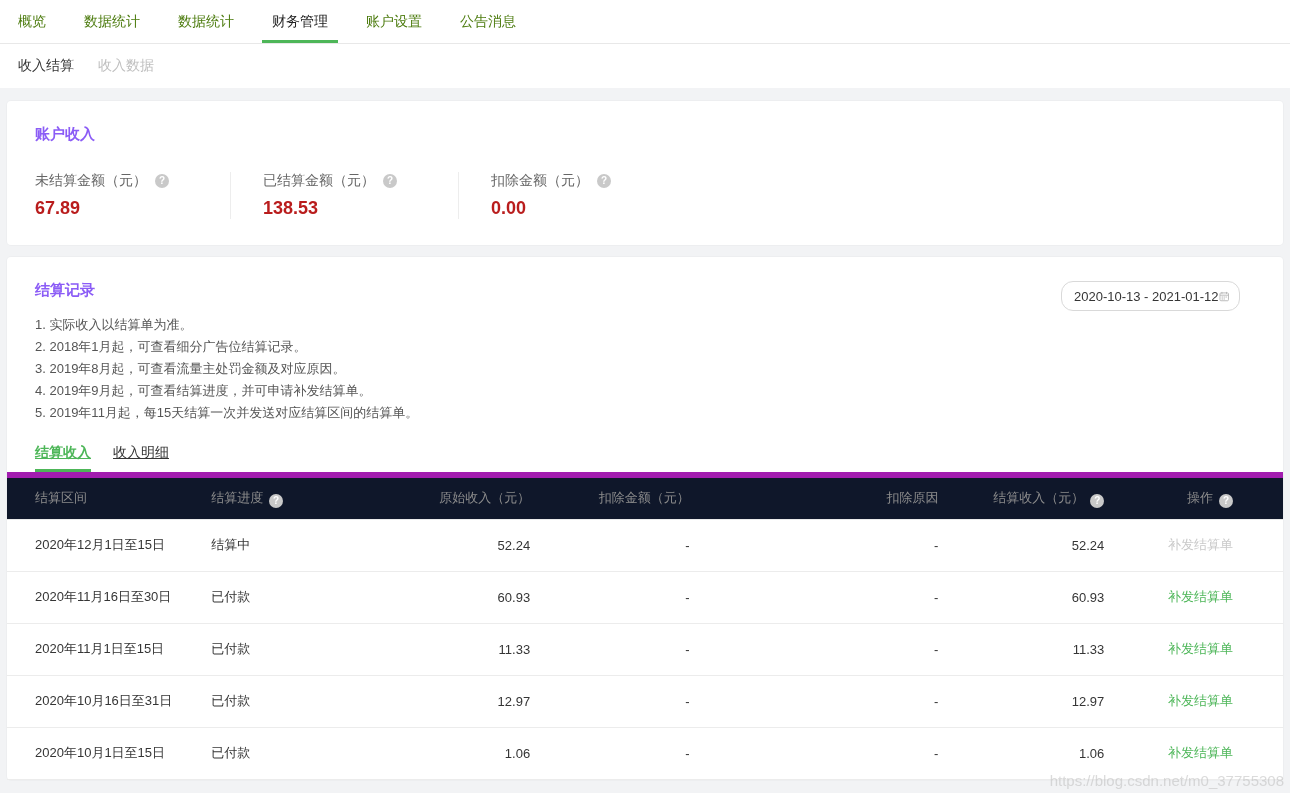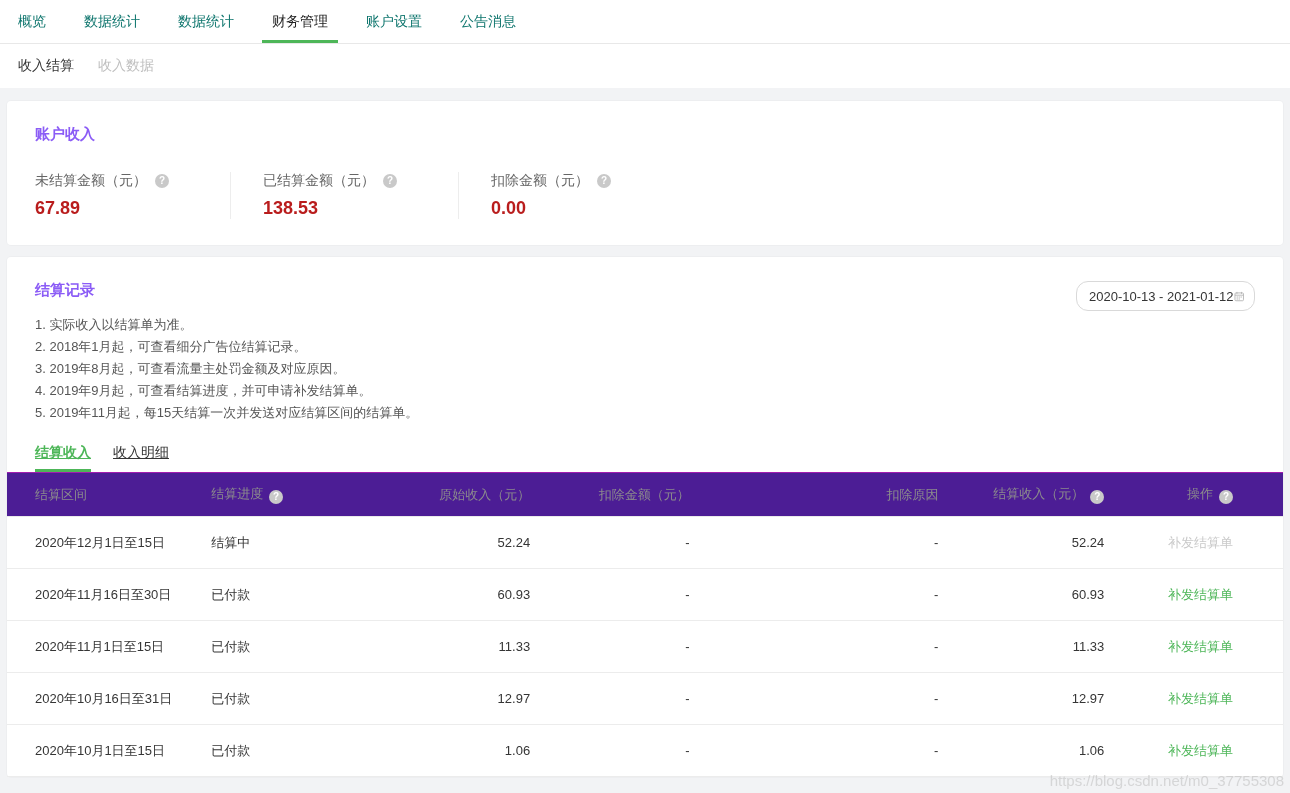--- a/index.html
+++ b/index.html
@@ -20,21 +20,21 @@
     display:flex;
     align-items:stretch;
     padding-left:8px;
   }
   .topnav .tab {
     position:relative;
     padding:0 10px;
     margin-right:18px;
     line-height:43px;
     font-size:14px;
-    color:#0f766e;
+    color:#4d7c0f;
     cursor:pointer;
     white-space:nowrap;
   }
   .topnav .tab.active { font-weight:normal; color:#222; }
   .topnav .tab.active::after {
     content:"";
     position:absolute; left:0; right:0; bottom:0; height:3px;
     background:#4db658;
   }
 
@@ -76,21 +76,21 @@
   .help-icon {
     display:inline-block; width:14px; height:14px; border-radius:50%;
     background:#c9c9c9; color:#fff; font-size:10px; line-height:14px;
     text-align:center; font-weight:bold; flex:0 0 auto; cursor:pointer;
     vertical-align:-2px;
   }
 
   
   .settle-head { padding:0 28px; }
   .datepicker {
-    position:absolute; top:24px; right:28px;
+    position:absolute; top:24px; right:43px;
     width:179px; height:30px;
     border:1px solid #d9d9d9; border-radius:12px;
     display:flex; align-items:center;
     padding:0 10px 0 12px;
     background:#fff; cursor:pointer;
   }
   .datepicker .date-text { font-size:13px; color:#353535; flex:1; white-space:nowrap; }
   .cal-icon { width:15px; height:15px; display:block; }
 
   .notes { margin-top:14px; }
@@ -104,22 +104,22 @@
   }
   .inner-tab.active { color:#4db658; font-weight:bold; }
   .inner-tab.active::after {
     content:""; position:absolute; left:0; right:0; bottom:0; height:3px;
     background:#4db658;
   }
 
   
   table.settle-table { width:100%; border-collapse:collapse; table-layout:fixed; }
   .settle-table th {
-    background:#4c1d95;
-    border-top:1px solid #a21caf;
+    background:#0f172a;
+    border-top:6px solid #a21caf;
     border-bottom:1px solid #eaeaea;
     height:44px;
     font-weight:normal;
     font-size:13px;
     color:#8c8c8c;
     white-space:nowrap;
   }
   .settle-table td {
     height:52px;
     border-bottom:1px solid #ececec;

